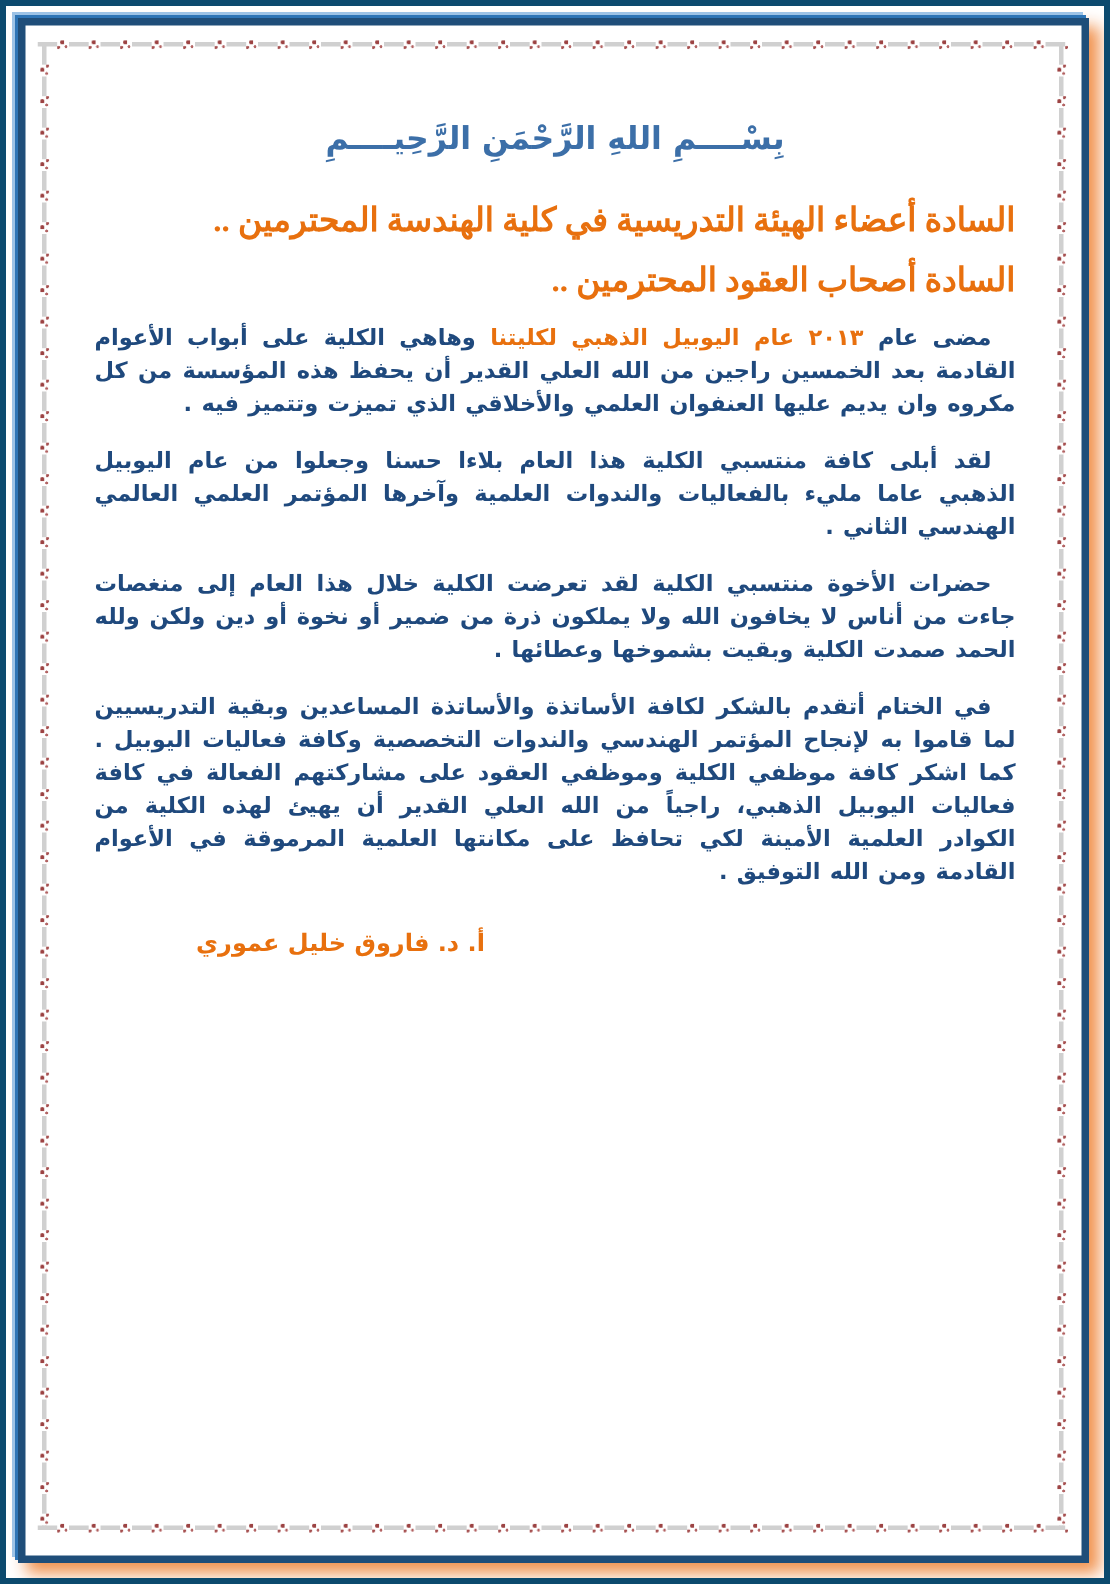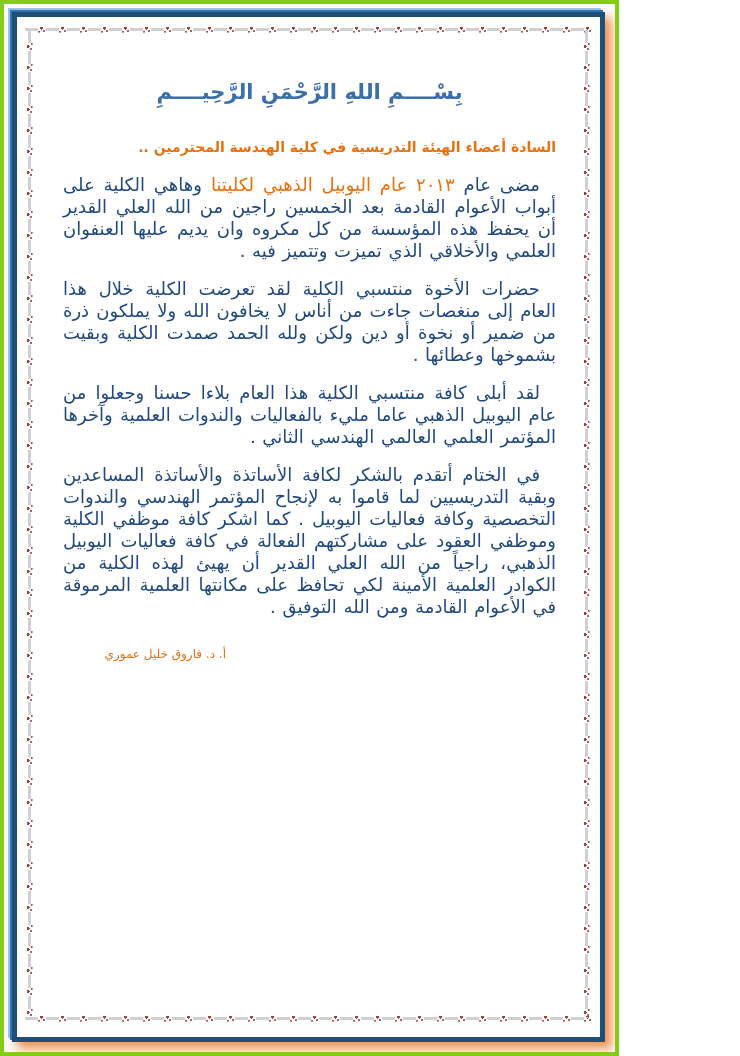--- a/index.html
+++ b/index.html
@@ -1,22 +1,22 @@
 <!DOCTYPE html>
 <html lang="ar"><head>
 <meta charset="utf-8">
 <style>
   html,body{margin:0;padding:0;background:#ffffff;}
   *{box-sizing:border-box;}
 
   .page{
     position:relative;
-    width:619px;height:1056px;
+    width:740px;height:1056px;
     background:#ffffff;
-    border:4px solid #84cc16;               
+    border:4px solid #0c4a6e;               
     font-family:"DejaVu Sans", sans-serif;
     overflow:hidden;
   }
 
   
   .frame{
     position:absolute;
     top:8px;left:8px;right:10px;bottom:10px;
     border:5px solid #1F4E79;
     box-shadow:
@@ -68,44 +68,46 @@
     font-size:21px;
     font-weight:bold;
     line-height:36px;
     margin:0 0 24px 0;
     letter-spacing:0.5px;
   }
 
   .greeting{
     color:#E8700E;
     font-weight:bold;
-    font-size:14px;
+    font-size:22px;
     line-height:26px;
     margin:0 0 14px 0;
     text-align:right;
+    font-family:Liberation Serif, serif;
   }
 
   .para{
     color:#1F497D;
-    font-weight:normal;
-    font-size:18px;
+    font-weight:bold;
+    font-size:15px;
     line-height:22px;
     text-align:justify;
     text-indent:16px;
     word-spacing:1px;
     margin:0 0 16px 0;
   }
   .hl{color:#E8700E;}
 
   .signature{
     width:240px;
     margin:24px 330px 0 44px;
+    text-align:center;
     color:#E8700E;
-    font-weight:normal;
-    font-size:12px;
+    font-weight:bold;
+    font-size:16px;
     line-height:25px;
   }
   .signature div{margin:0;}
 </style>
 </head>
 <body>
 
 <div class="page">
 
   <div class="frame"></div>
@@ -113,26 +115,27 @@
   <div class="deco-h deco-top"></div>
   <div class="deco-h deco-bottom"></div>
   <div class="deco-v deco-left"></div>
   <div class="deco-v deco-right"></div>
 
   <div class="content">
 
     <div class="basmala">بِسْــــمِ اللهِ الرَّحْمَنِ الرَّحِيــــمِ</div>
 
     <div class="greeting">السادة أعضاء الهيئة التدريسية في كلية الهندسة المحترمين ..</div>
+    <div class="greeting">السادة أصحاب العقود المحترمين ..</div>
 
     <p class="para"><span>مضى عام</span><span class="hl"> ٢٠١٣ عام اليوبيل الذهبي لكليتنا </span><span>وهاهي الكلية على أبواب الأعوام القادمة بعد الخمسين راجين من الله العلي القدير أن يحفظ هذه المؤسسة من كل مكروه وان يديم عليها العنفوان العلمي والأخلاقي الذي تميزت وتتميز فيه .</span></p>
 
+    <p class="para">لقد أبلى كافة منتسبي الكلية هذا العام بلاءا حسنا وجعلوا من عام اليوبيل الذهبي عاما مليء بالفعاليات والندوات العلمية وآخرها المؤتمر العلمي العالمي الهندسي الثاني .</p>
+
     <p class="para">حضرات الأخوة منتسبي الكلية لقد تعرضت الكلية خلال هذا العام إلى منغصات جاءت من أناس لا يخافون الله ولا يملكون ذرة من ضمير أو نخوة أو دين ولكن ولله الحمد صمدت الكلية وبقيت بشموخها وعطائها .</p>
-
-    <p class="para">لقد أبلى كافة منتسبي الكلية هذا العام بلاءا حسنا وجعلوا من عام اليوبيل الذهبي عاما مليء بالفعاليات والندوات العلمية وآخرها المؤتمر العلمي العالمي الهندسي الثاني .</p>
 
     <p class="para">في الختام أتقدم بالشكر لكافة الأساتذة والأساتذة المساعدين وبقية التدريسيين لما قاموا به لإنجاح المؤتمر الهندسي والندوات التخصصية وكافة فعاليات اليوبيل . كما اشكر كافة موظفي الكلية وموظفي العقود على مشاركتهم الفعالة في كافة فعاليات اليوبيل الذهبي، راجياً من الله العلي القدير أن يهيئ لهذه الكلية من الكوادر العلمية الأمينة لكي تحافظ على مكانتها العلمية المرموقة في الأعوام القادمة ومن الله التوفيق .</p>
 
     <div class="signature">
       <div>أ. د. فاروق خليل عموري</div>
     </div>
 
   </div>
 </div>
 

